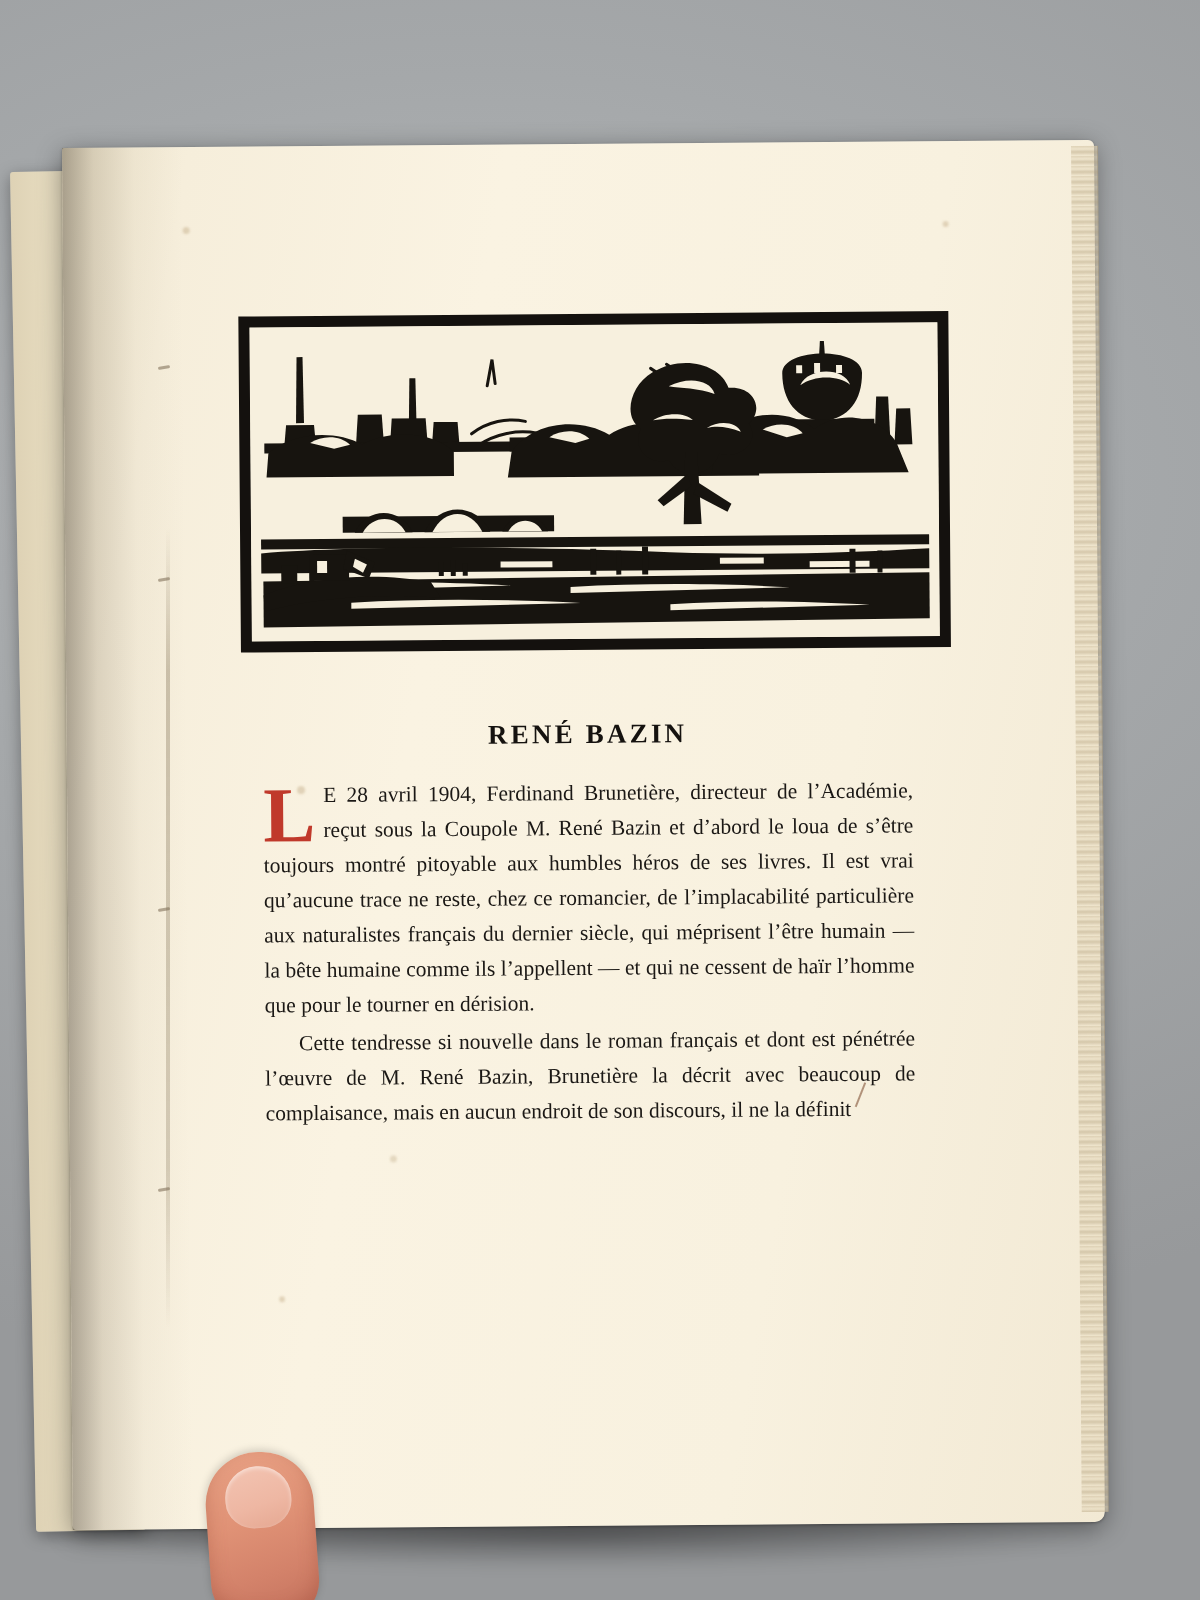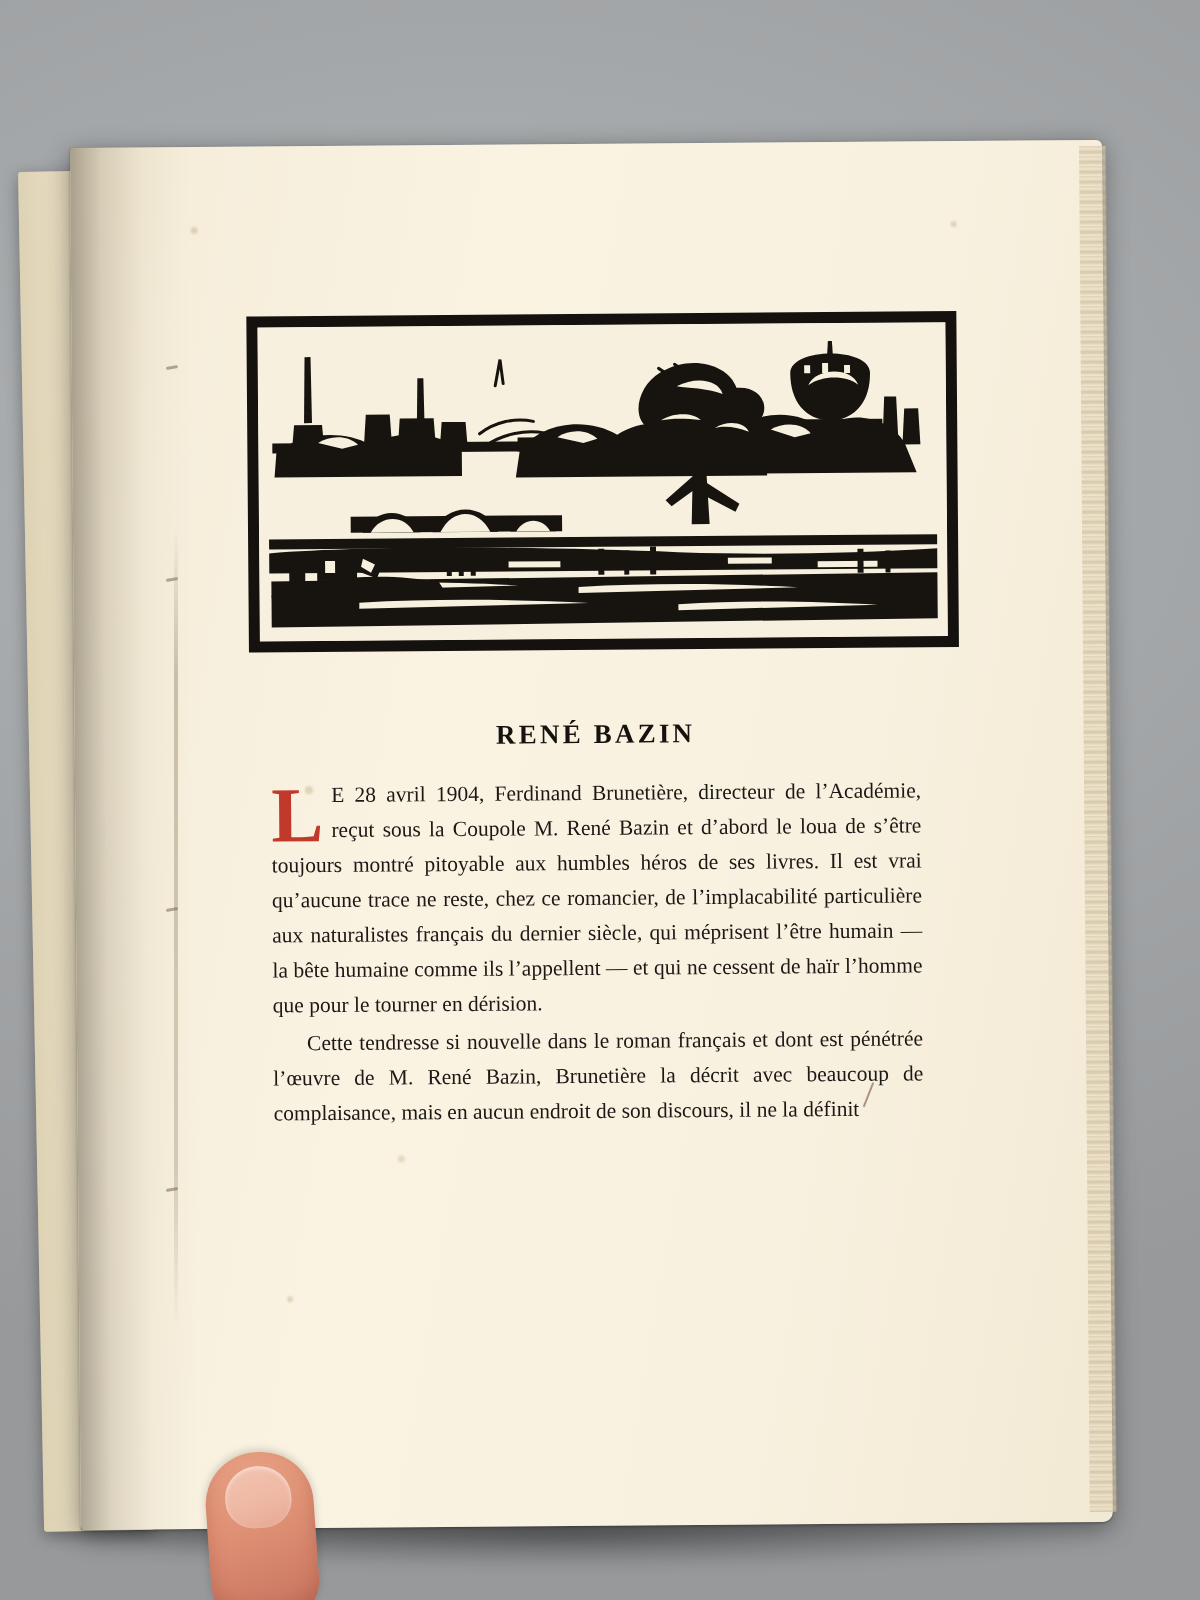--- a/index.html
+++ b/index.html
@@ -19,21 +19,21 @@
   .desk {
     position: absolute;
     inset: 0;
     background:
       radial-gradient(ellipse 1400px 900px at 40% 30%, #b4b7b9 0%, #a5a8aa 45%, #97999b 100%);
   }
 
   
   .book {
     position: absolute;
-    left: 70px;
+    left: 62px;
     top: 148px;
     width: 1038px;
     height: 1400px;
   }
 
   
   .page {
     position: absolute;
     left: 0;
     top: 0;

